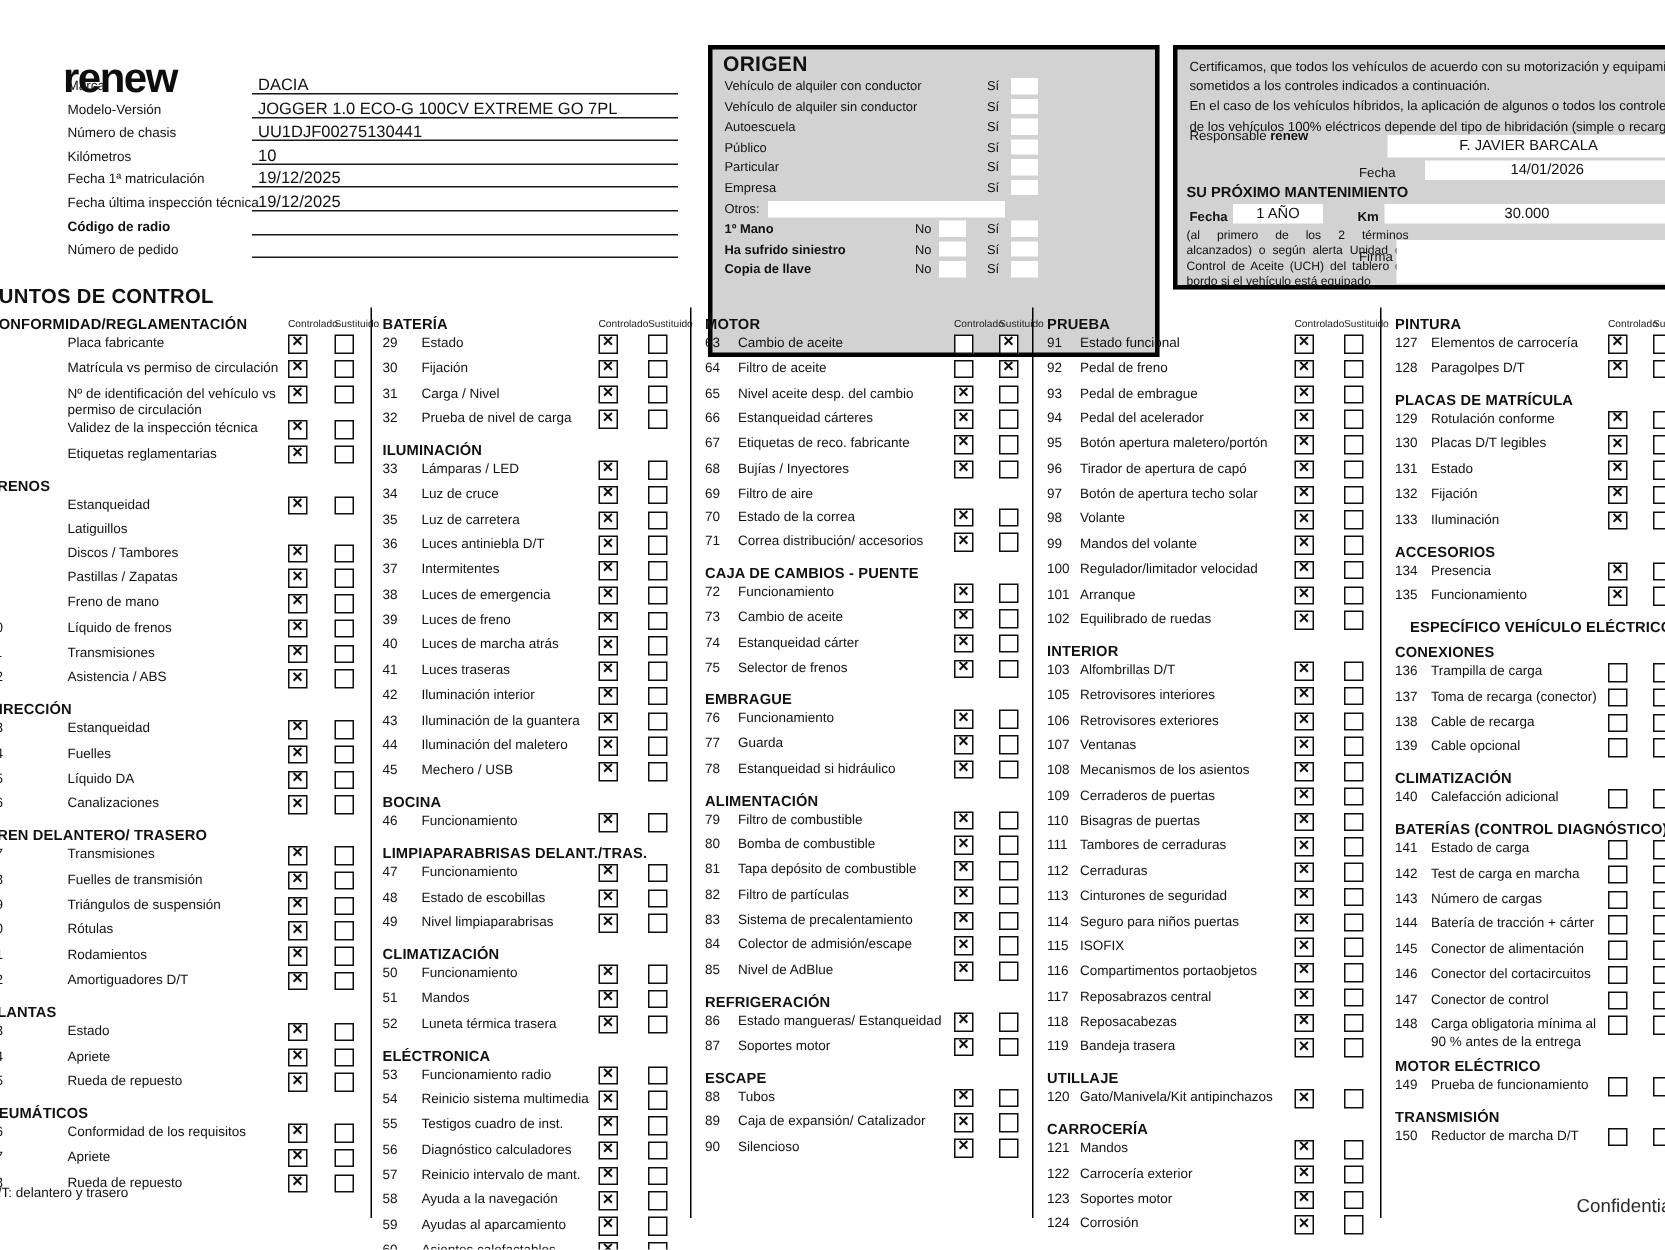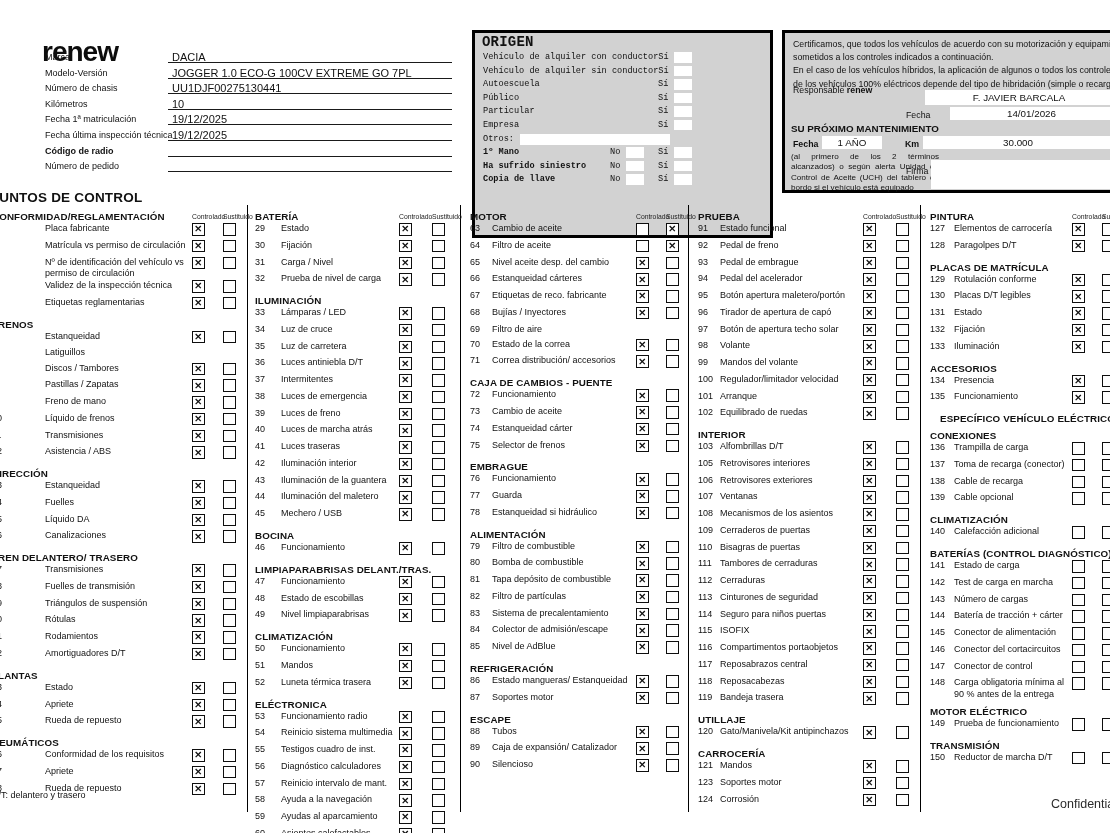--- a/index.html
+++ b/index.html
@@ -8,21 +8,21 @@
   
   .logo{position:absolute;left:42px;top:36px;font-size:28px;font-weight:800;letter-spacing:-1px;color:#0d0d0d;}
   .vform{position:absolute;left:45px;top:50px;width:410px;}
   .vrow{position:relative;height:15.6px;font-size:9px;}
   .vrow .vlab{position:absolute;left:0;top:2px;white-space:nowrap;}
   .vrow.boldlab .vlab{font-weight:700;}
   .vrow .vline{position:absolute;left:123px;width:284px;top:12px;border-bottom:1.6px solid #1a1a1a;}
   .vrow .vval{position:absolute;left:127px;top:1px;font-size:11px;white-space:nowrap;}
   
   .gbox{position:absolute;background:#d2d2d2;border:3px solid #000;box-sizing:border-box;}
-  #origenBox{left:472px;top:30px;width:301px;height:208px;font-family:Liberation Mono, monospace;}
+  #origenBox{left:472px;top:30px;width:301px;height:208px;}
   .origen-title{font-size:14px;font-weight:800;padding:1px 0 0 7px;letter-spacing:.2px;}
   .orows{padding:2px 8px 0 8px;}
   .orow{display:flex;align-items:flex-start;height:13.6px;font-size:8.6px;}
   .orow .olab{flex:1;white-space:nowrap;}
   .orow.bold .olab{font-weight:700;}
   .wbox{background:#fff;display:inline-block;}
   .sibox{width:18px;height:10.5px;margin-right:70px;}
   .nobox{width:18px;height:10.5px;margin-right:14px;}
   .yn{width:16px;white-space:nowrap;}
   .otros-input{flex:1;height:11px;margin:0 92px 0 6px;background:#fff;}
@@ -1036,20 +1036,26 @@
         <div class="grp-head">
           <span class="grp-name">CARROCERÍA</span>
         </div>
         <div class="item">
           <span class="num">121</span>
           <span class="lbl">Mandos</span>
           <span class="slot"><span class="cb checked"></span></span>
           <span class="slot"><span class="cb"></span></span>
         </div>
         <div class="item">
+          <span class="num">122</span>
+          <span class="lbl">Carrocería exterior</span>
+          <span class="slot"><span class="cb checked"></span></span>
+          <span class="slot"><span class="cb"></span></span>
+        </div>
+        <div class="item">
           <span class="num">123</span>
           <span class="lbl">Soportes motor</span>
           <span class="slot"><span class="cb checked"></span></span>
           <span class="slot"><span class="cb"></span></span>
         </div>
         <div class="item">
           <span class="num">124</span>
           <span class="lbl">Corrosión</span>
           <span class="slot"><span class="cb checked"></span></span>
           <span class="slot"><span class="cb"></span></span>

